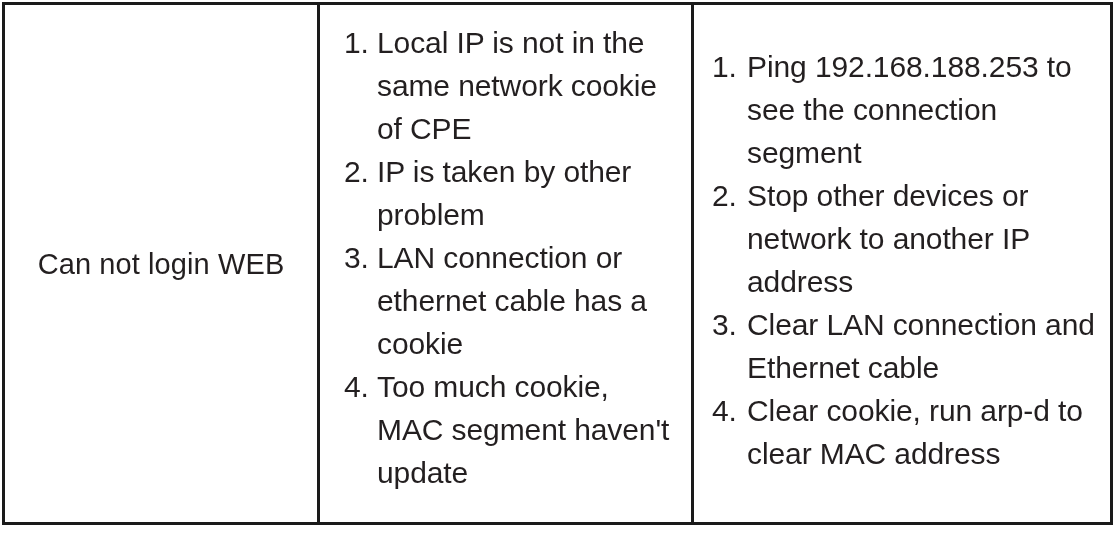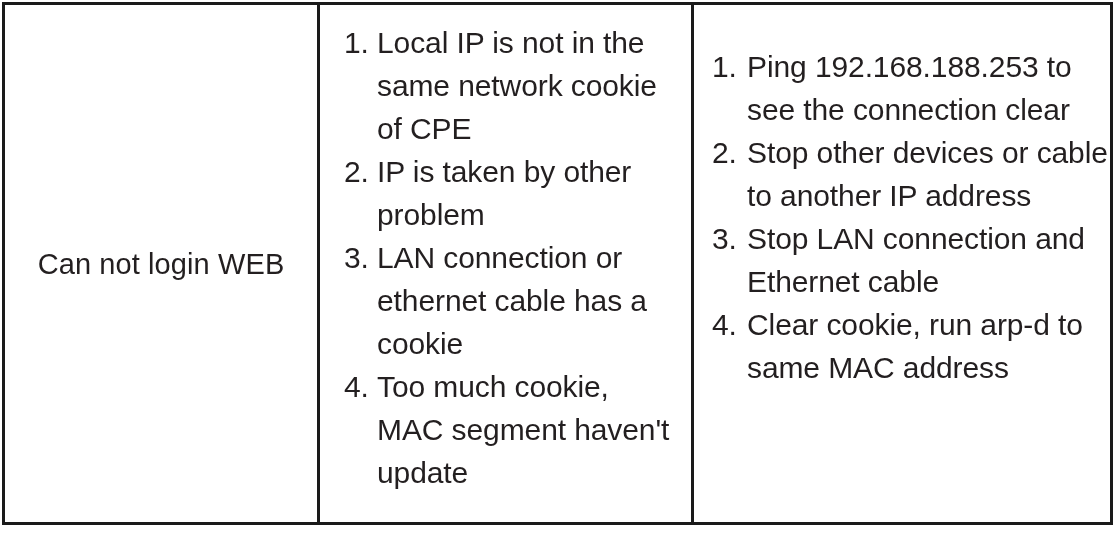--- a/index.html
+++ b/index.html
@@ -136,31 +136,31 @@
           <span class="num">4.</span>
           <span class="txt">Too much cookie, MAC segment haven't update</span>
         </li>
       </ol>
     </div>
 
     <div class="cell cell-solution">
       <ol class="steps">
         <li>
           <span class="num">1.</span>
-          <span class="txt">Ping 192.168.188.253 to see the connection clear</span>
+          <span class="txt">Ping 192.168.188.253 to see the connection segment</span>
         </li>
         <li>
           <span class="num">2.</span>
-          <span class="txt">Stop other devices or cable to another IP address</span>
+          <span class="txt">Stop other devices or network to another IP address</span>
         </li>
         <li>
           <span class="num">3.</span>
-          <span class="txt">Stop LAN connection and Ethernet cable</span>
+          <span class="txt">Clear LAN connection and Ethernet cable</span>
         </li>
         <li>
           <span class="num">4.</span>
-          <span class="txt">Clear cookie, run arp-d to same MAC address</span>
+          <span class="txt">Clear cookie, run arp-d to clear MAC address</span>
         </li>
       </ol>
     </div>
 
   </div>
 </div>
 
 </body></html>

